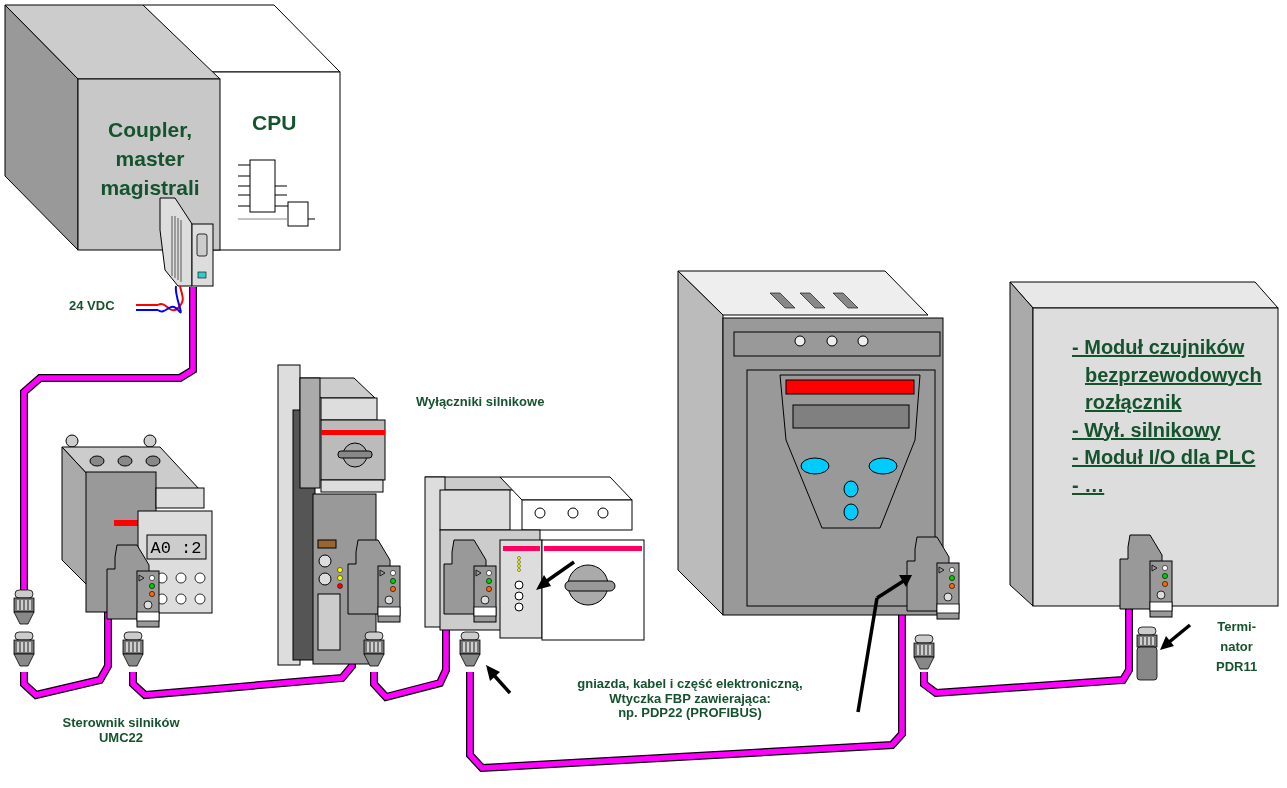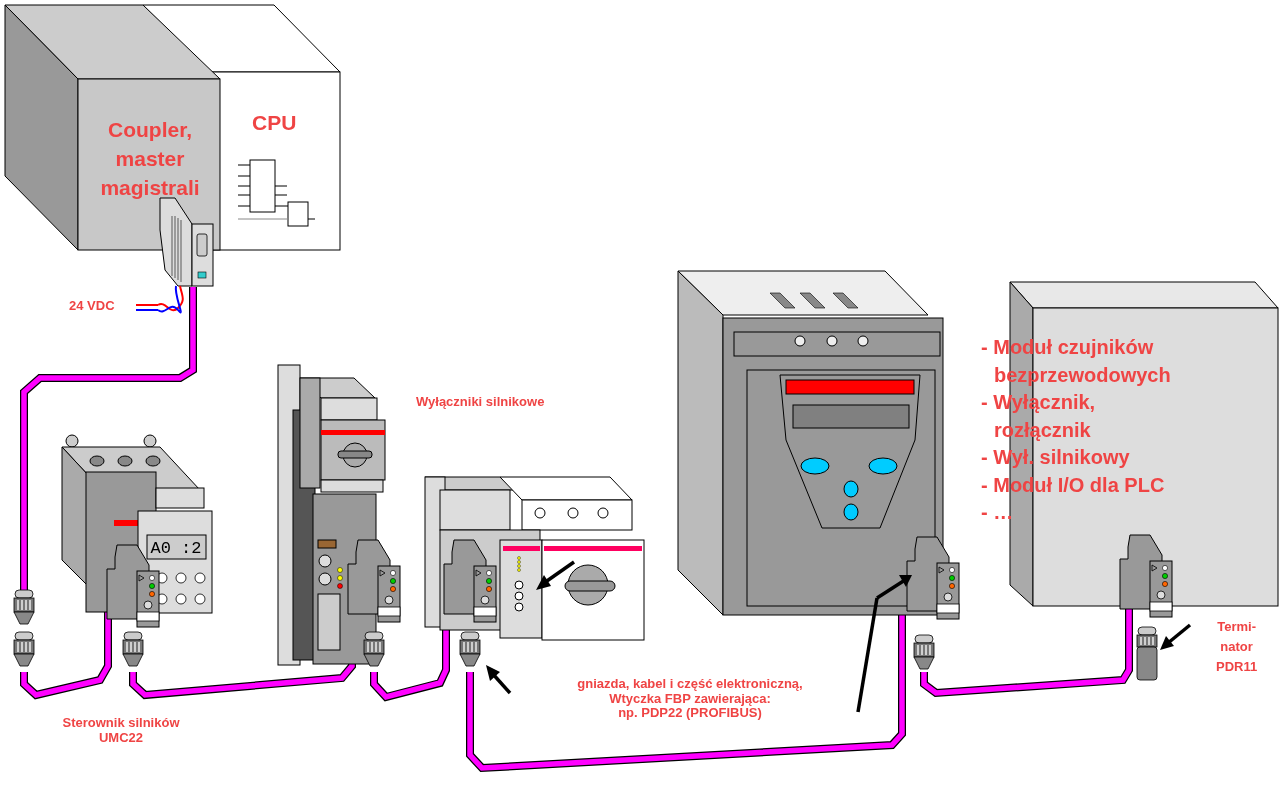--- a/index.html
+++ b/index.html
@@ -1,20 +1,20 @@
 <!DOCTYPE html>
 <html><head>
 <meta charset="utf-8">
 <style>
   html, body { margin:0; padding:0; background:#ffffff; }
   body { width:1287px; height:788px; position:relative; overflow:hidden;
          font-family:"Liberation Sans", sans-serif; }
   svg#scene { position:absolute; left:0; top:0; }
   .lbl { position:absolute; font-family:"Liberation Sans", sans-serif; font-weight:bold;
-         color:#ef4444; white-space:nowrap; line-height:1.12; }
+         color:#14532d; white-space:nowrap; line-height:1.12; }
   .center { text-align:center; }
   .big { font-size:21px; }
   .sm  { font-size:13px; }
   .list { font-size:20px; line-height:27.5px; }
   .list div { white-space:nowrap; }
   .list .ind { padding-left:13px; }
 </style>
 </head>
 <body>
 
@@ -257,21 +257,20 @@
 <div class="lbl sm center" style="left:510px; top:677px; width:360px;">
   <div>gniazda, kabel i część elektroniczną,</div>
   <div>Wtyczka FBP zawierająca:</div>
   <div>np. PDP22 (PROFIBUS)</div>
 </div>
 <div class="lbl sm" style="left:1216px; top:617px; line-height:20px;text-align:center;">
   <div>Termi-</div>
   <div>nator</div>
   <div>PDR11</div>
 </div>
-<div class="lbl list" id="device-list" style="left:981px; top:334px;">
+<div class="lbl list" id="device-list" style="left:1072px; top:334px;text-decoration:underline;">
     <div>- Moduł czujników</div>
     <div class="ind">bezprzewodowych</div>
-    <div>- Wyłącznik,</div>
     <div class="ind">rozłącznik</div>
     <div>- Wył. silnikowy</div>
     <div>- Moduł I/O dla PLC</div>
     <div>- …</div>
   </div>
 
 </body></html>

